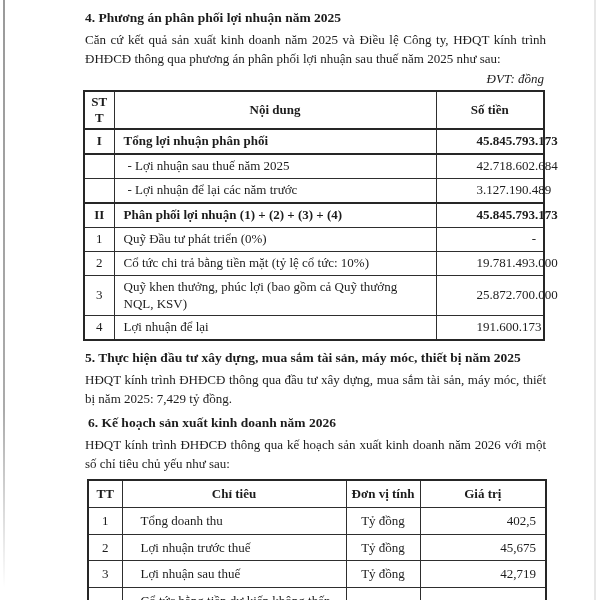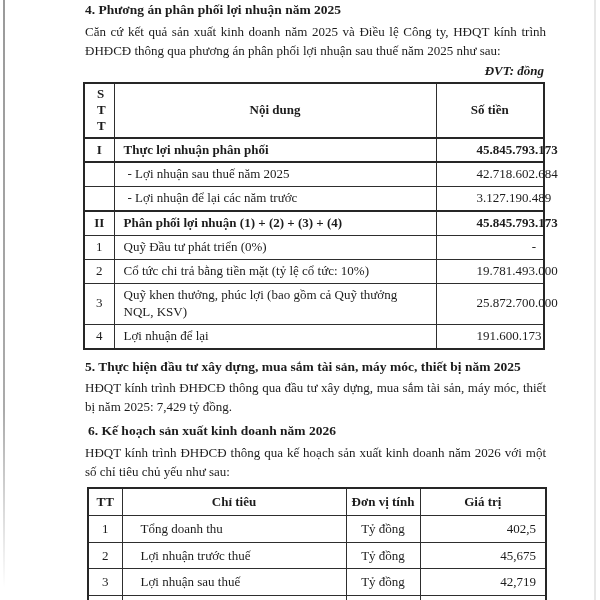--- a/index.html
+++ b/index.html
@@ -17,43 +17,43 @@
   }
   .scan-edge-right {
     position: absolute; right: 4px; top: 0; width: 2px; height: 600px;
     background: #e7e7e7;
   }
   .content {
     position: absolute; left: 85px; top: 2px; width: 461px;
   }
   .sec-heading {
     font-weight: 700; font-size: 13.5px; line-height: 1.25;
-    margin: 0 0 4px 0;
+    margin: 8px 0 4px 0;
   }
   .body-para {
     font-size: 13px; line-height: 1.46; text-align: justify;
     margin: 0 0 2px 0;
   }
   .dvt-note {
-    text-align: right; font-style: italic; font-weight: 700;
+    text-align: right; font-style: italic; font-weight: 400;
     font-size: 13px; margin: 0 2px 3px 0;
   }
   table {
     border-collapse: collapse;
     border: 2px solid #262626;
     font-size: 13px;
     table-layout: fixed;
   }
   th, td { border: 1px solid #2e2e2e; vertical-align: middle; }
   th { font-weight: 700; text-align: center; }
 
   
   .t1 { width: 460px; margin-left: -2px; }
   .t1 th { border-bottom: 2px solid #262626; padding: 2px 3px; line-height: 1.25; }
-  .t1 th.h-stt { word-break: break-all; padding: 2px 12px; }
+  .t1 th.h-stt { word-break: break-all; padding: 2px 6px; }
   .t1 td { padding: 3px 6px; line-height: 1.3; }
   .t1 td.c-stt { text-align: center; padding: 3px 2px; }
   .t1 td.c-nd  { text-align: left; padding-left: 9px; }
   .t1 td.c-sub { padding-left: 13px; }
   .t1 td.c-st  { text-align: right; padding-right: 7px; padding-left: 40px; }
   .t1 tr.sec-row td { font-weight: 700; }
   .t1 tr.thick-bottom td { border-bottom: 2px solid #262626; }
 
   
   .t2 { width: 458px; margin-left: 2px; margin-top: 5px; }
@@ -86,21 +86,21 @@
         <col style="width:108px">
       </colgroup>
     <tbody>
         <tr>
       <th class="h-stt">STT</th>
       <th>Nội dung</th>
       <th>Số tiền</th>
     </tr>
     <tr class="sec-row thick-bottom">
       <td class="c-stt">I</td>
-      <td class="c-nd">Thực lợi nhuận phân phối</td>
+      <td class="c-nd">Tổng lợi nhuận phân phối</td>
       <td class="c-st">45.845.793.173</td>
     </tr>
     <tr>
       <td class="c-stt"></td>
       <td class="c-nd c-sub">- Lợi nhuận sau thuế năm 2025</td>
       <td class="c-st">42.718.602.684</td>
     </tr>
     <tr class="thick-bottom">
       <td class="c-stt"></td>
       <td class="c-nd c-sub">- Lợi nhuận để lại các năm trước</td>

